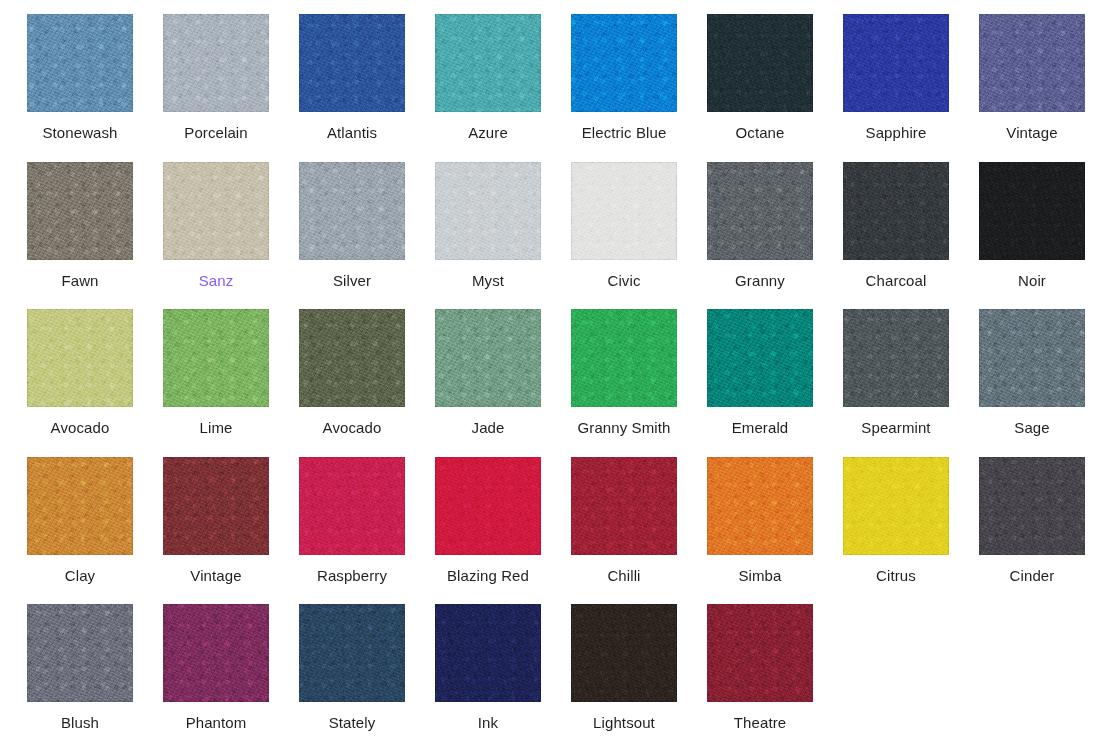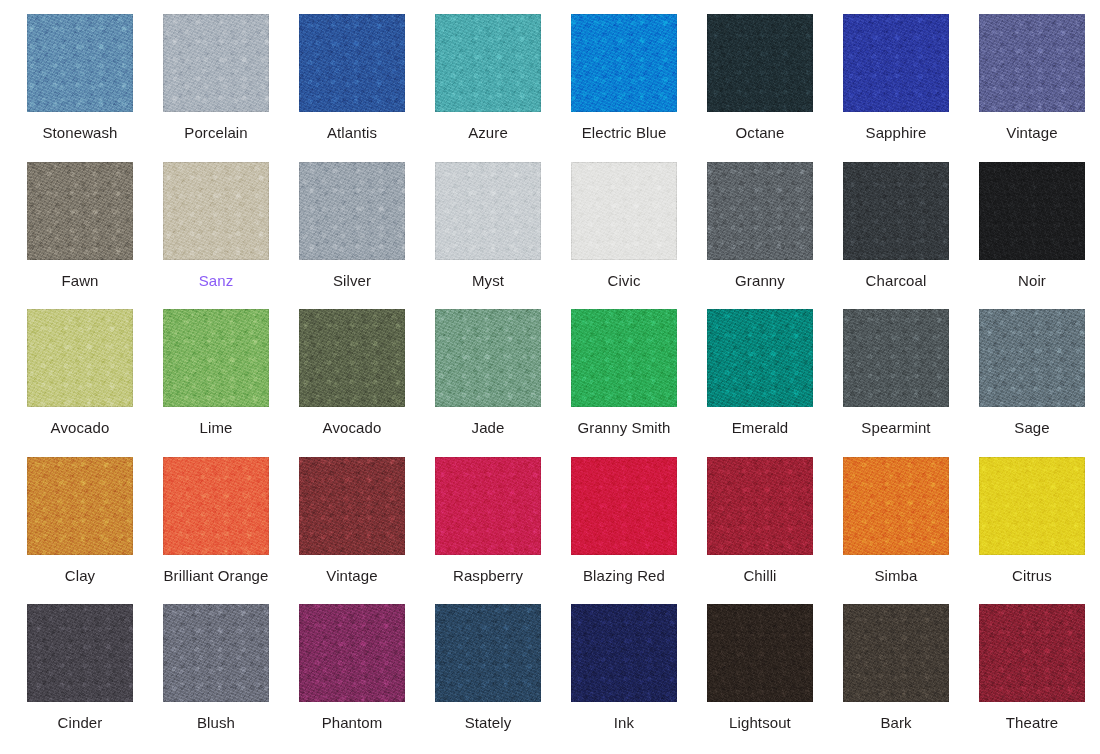--- a/index.html
+++ b/index.html
@@ -331,29 +331,20 @@
     <div class="swatch-cell">
       <div class="chip" style="background-color: rgb(202, 133, 51);">
         <div class="fibre-a" style="background-position: 13px 22px;"></div>
         <div class="fibre-b" style="background-position: 24px 27px;"></div>
         <div class="fibre-c" style="background-position: 4px 3px;"></div>
         <div class="fibre-d" style="background-position: 15px 8px;"></div>
       </div>
       <div class="chip-label" style="color: rgb(35, 31, 32);">Clay</div>
     </div>
     <div class="swatch-cell">
-      <div class="chip" style="background-color: rgb(232, 96, 63);">
-        <div class="fibre-a" style="background-position: 20px 6px;"></div>
-        <div class="fibre-b" style="background-position: 0px 11px;"></div>
-        <div class="fibre-c" style="background-position: 11px 16px;"></div>
-        <div class="fibre-d" style="background-position: 22px 21px;"></div>
-      </div>
-      <div class="chip-label" style="color: rgb(35, 31, 32);">Brilliant Orange</div>
-    </div>
-    <div class="swatch-cell">
       <div class="chip" style="background-color: rgb(122, 47, 51);">
         <div class="fibre-a" style="background-position: 27px 19px;"></div>
         <div class="fibre-b" style="background-position: 7px 24px;"></div>
         <div class="fibre-c" style="background-position: 18px 0px;"></div>
         <div class="fibre-d" style="background-position: 29px 5px;"></div>
       </div>
       <div class="chip-label" style="color: rgb(35, 31, 32);">Vintage</div>
     </div>
     <div class="swatch-cell">
       <div class="chip" style="background-color: rgb(200, 30, 77);">
@@ -448,29 +439,20 @@
     <div class="swatch-cell">
       <div class="chip" style="background-color: rgb(43, 34, 29);">
         <div class="fibre-a" style="background-position: 11px 17px;"></div>
         <div class="fibre-b" style="background-position: 22px 22px;"></div>
         <div class="fibre-c" style="background-position: 2px 27px;"></div>
         <div class="fibre-d" style="background-position: 13px 3px;"></div>
       </div>
       <div class="chip-label" style="color: rgb(35, 31, 32);">Lightsout</div>
     </div>
     <div class="swatch-cell">
-      <div class="chip" style="background-color: rgb(65, 58, 51);">
-        <div class="fibre-a" style="background-position: 18px 1px;"></div>
-        <div class="fibre-b" style="background-position: 29px 6px;"></div>
-        <div class="fibre-c" style="background-position: 9px 11px;"></div>
-        <div class="fibre-d" style="background-position: 20px 16px;"></div>
-      </div>
-      <div class="chip-label" style="color: rgb(35, 31, 32);">Bark</div>
-    </div>
-    <div class="swatch-cell">
       <div class="chip" style="background-color: rgb(134, 31, 49);">
         <div class="fibre-a" style="background-position: 25px 14px;"></div>
         <div class="fibre-b" style="background-position: 5px 19px;"></div>
         <div class="fibre-c" style="background-position: 16px 24px;"></div>
         <div class="fibre-d" style="background-position: 27px 0px;"></div>
       </div>
       <div class="chip-label" style="color: rgb(35, 31, 32);">Theatre</div>
     </div>
   </div>
 

